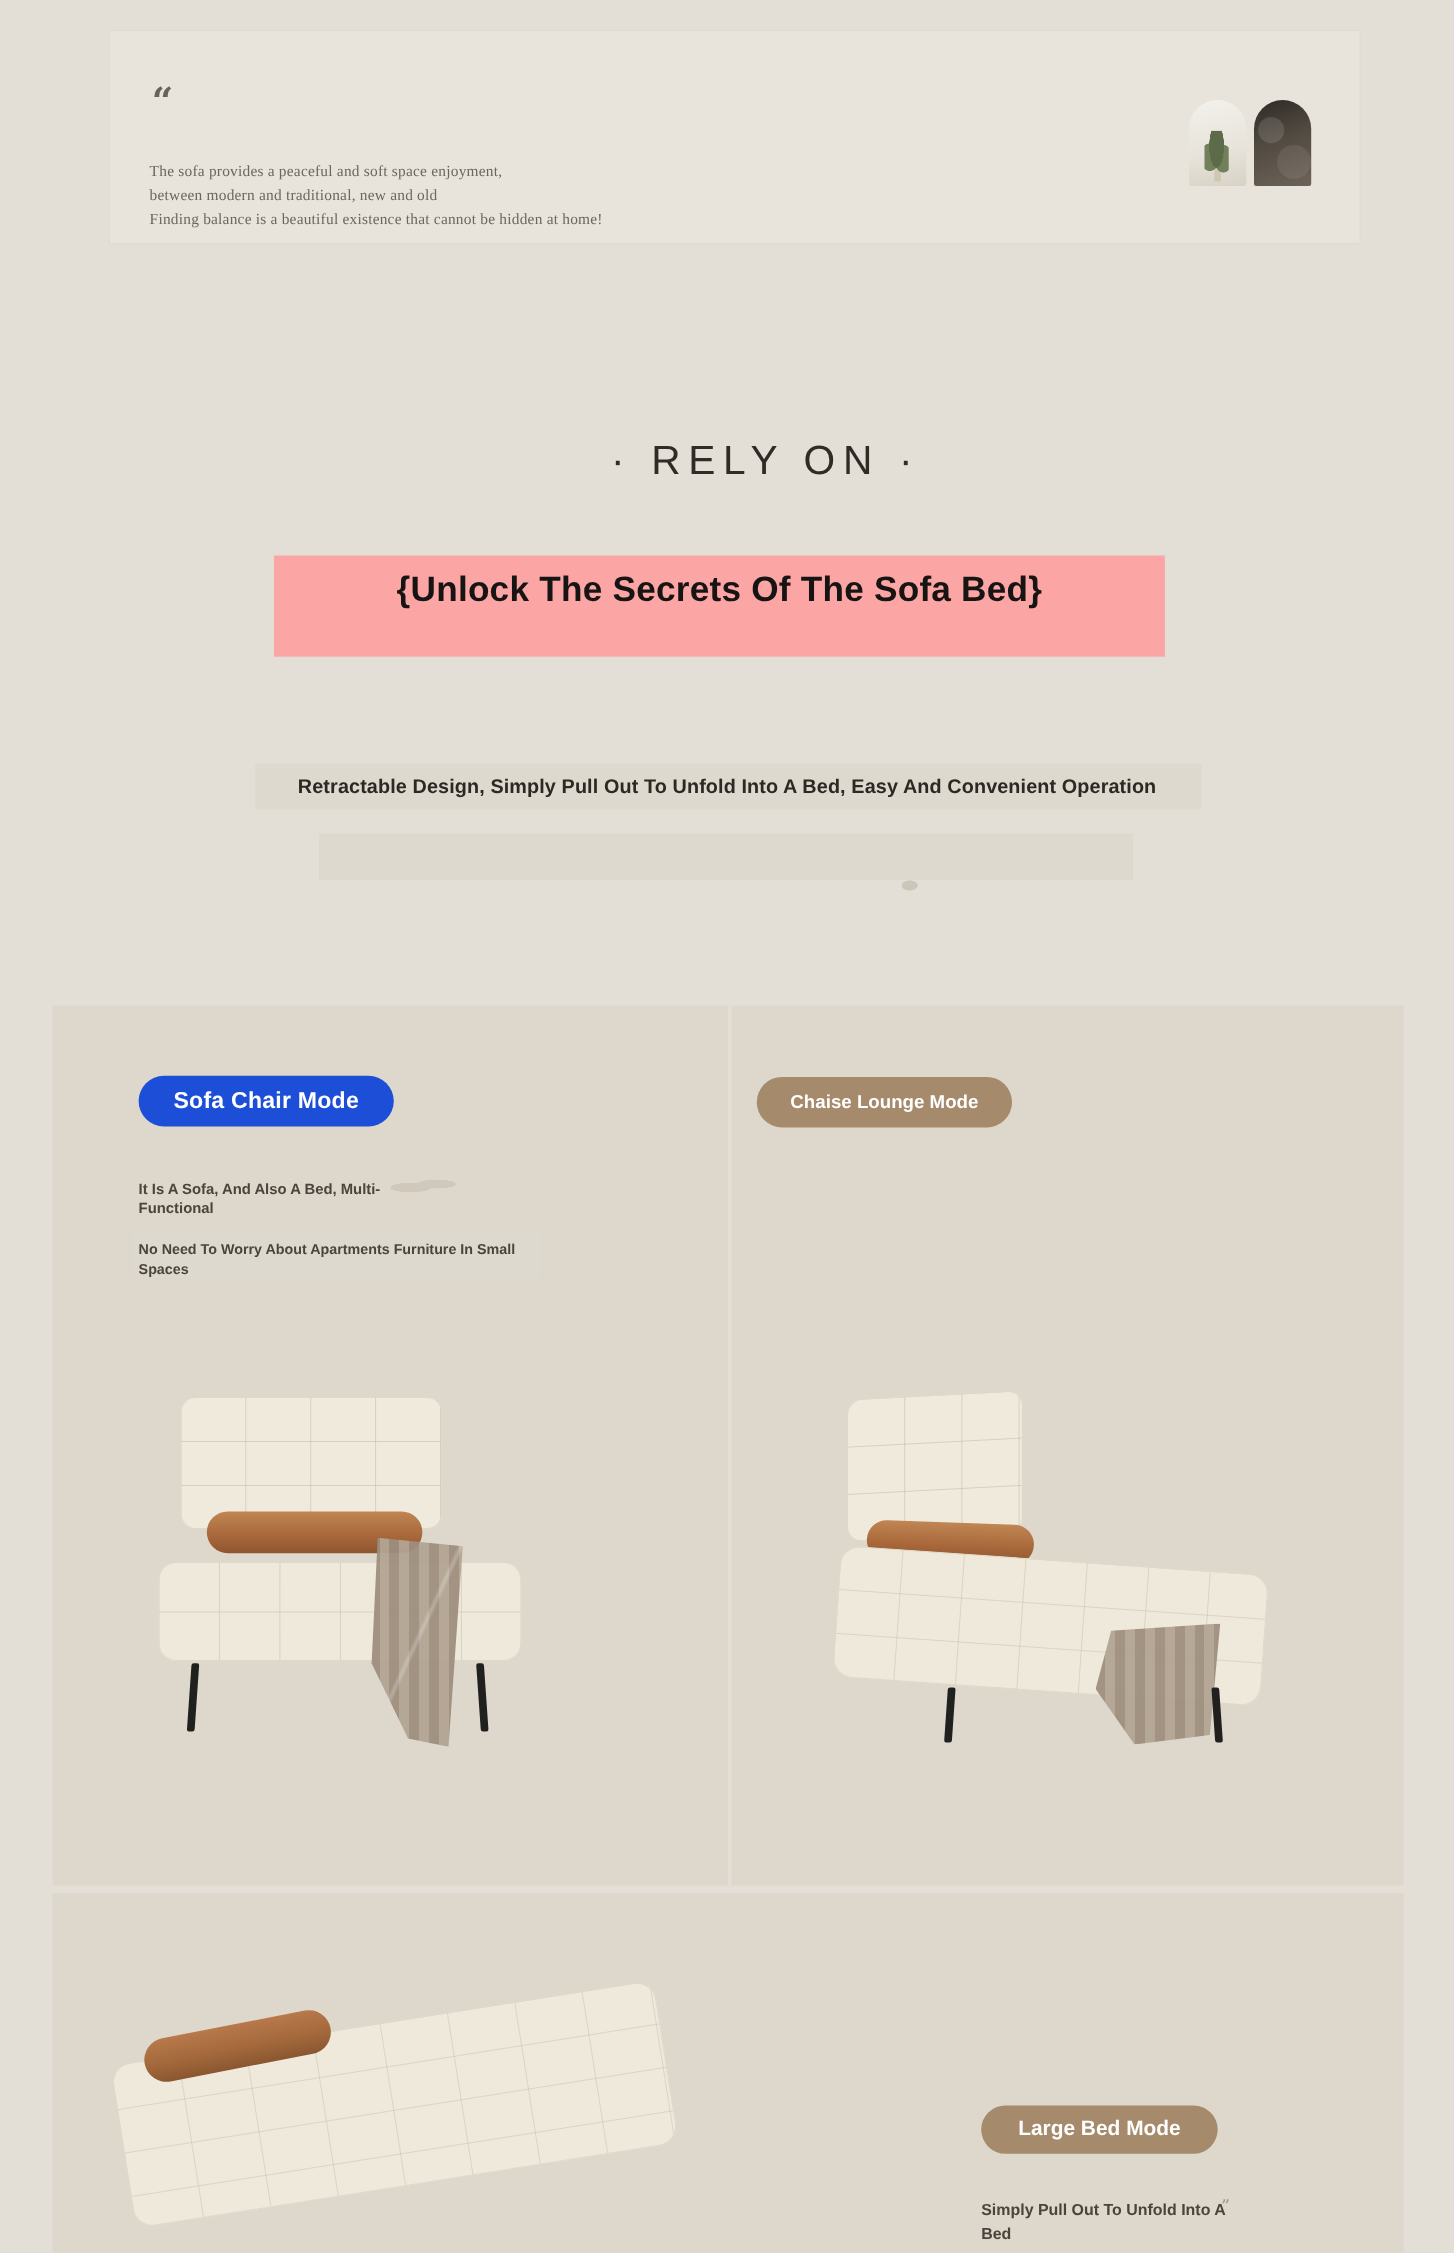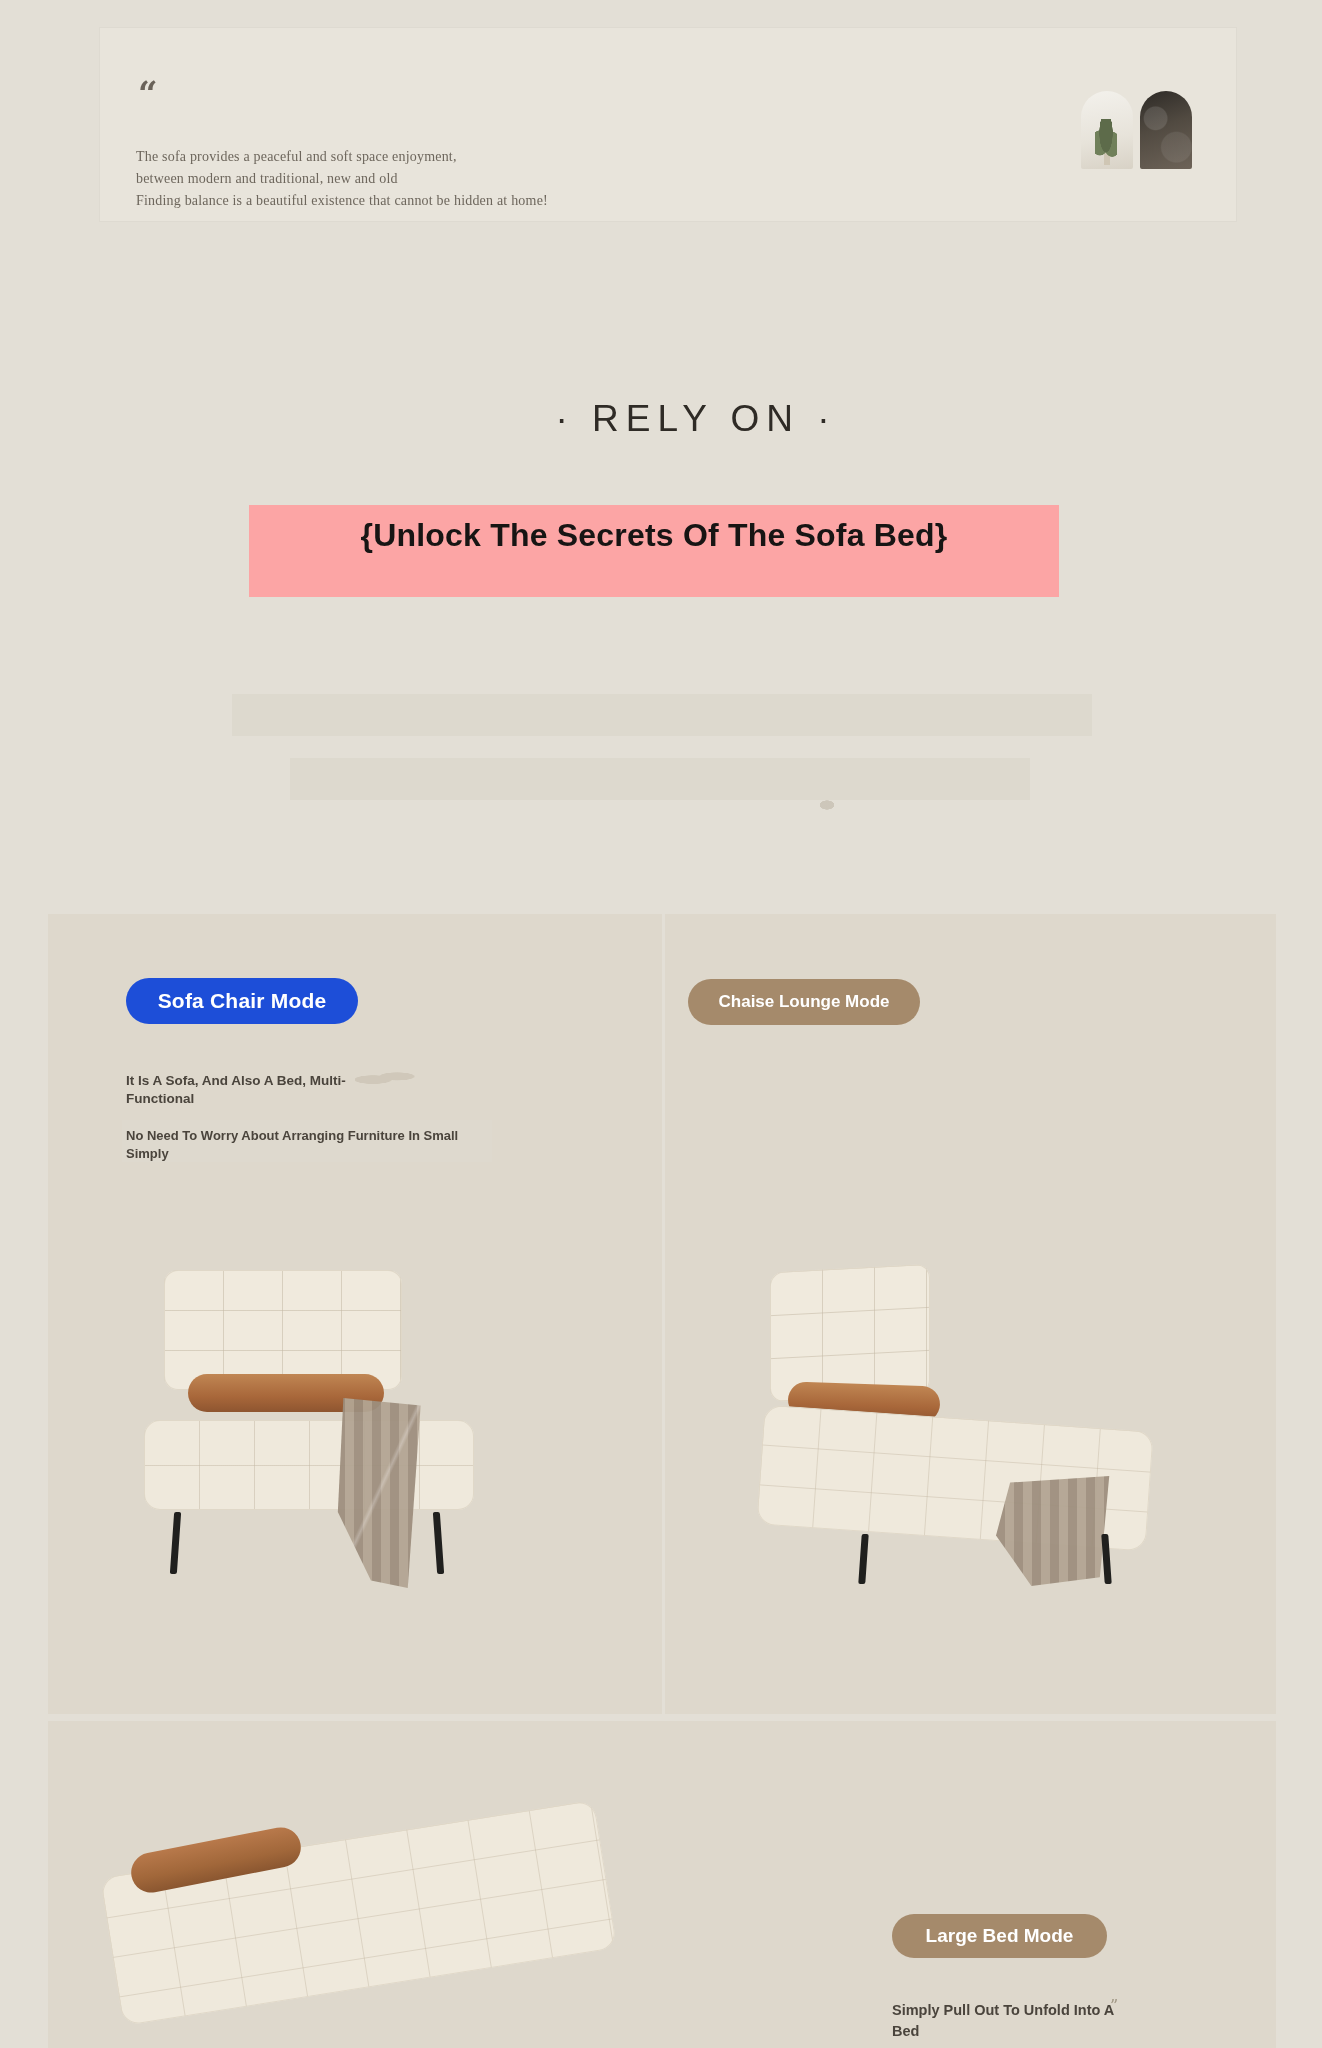--- a/index.html
+++ b/index.html
@@ -492,32 +492,33 @@
     </div>
   </div>
 
   <div class="brand">· RELY ON ·</div>
 
   <div class="title-wrap">
     <div class="main-title">{Unlock The Secrets Of The Sofa Bed}</div>
   </div>
 
   <div class="sub-band-1"></div>
+  <div class="sub-line-1">Retractable Design, Simply Pull Out To Unfold Into A Bed, Easy And Convenient Operation</div>
   <div class="sub-band-2"></div>
   <div class="scroll-hint"></div>
 
   <div class="panels">
     <div class="panel panel-left"></div>
     <div class="panel panel-right"></div>
   </div>
 
   <div class="pill pill-sofa">Sofa Chair Mode</div>
   <div class="left-text-1">It Is A Sofa, And Also A Bed, Multi-Functional</div>
   <div class="left-text-band"></div>
-  <div class="left-text-2">No Need To Worry About Arranging Furniture In Small Simply</div>
+  <div class="left-text-2">No Need To Worry About Apartments Furniture In Small Spaces</div>
   <div class="left-squiggle"></div>
 
   <div class="pill-ghost">Chaise Lounge Mode</div>
   <div class="pill pill-chaise">Chaise Lounge Mode</div>
 
   <div class="sofa-chair">
     <div class="chair-back"></div>
     <div class="chair-bolster"></div>
     <div class="chair-seat"></div>
     <div class="chair-throw"></div>

